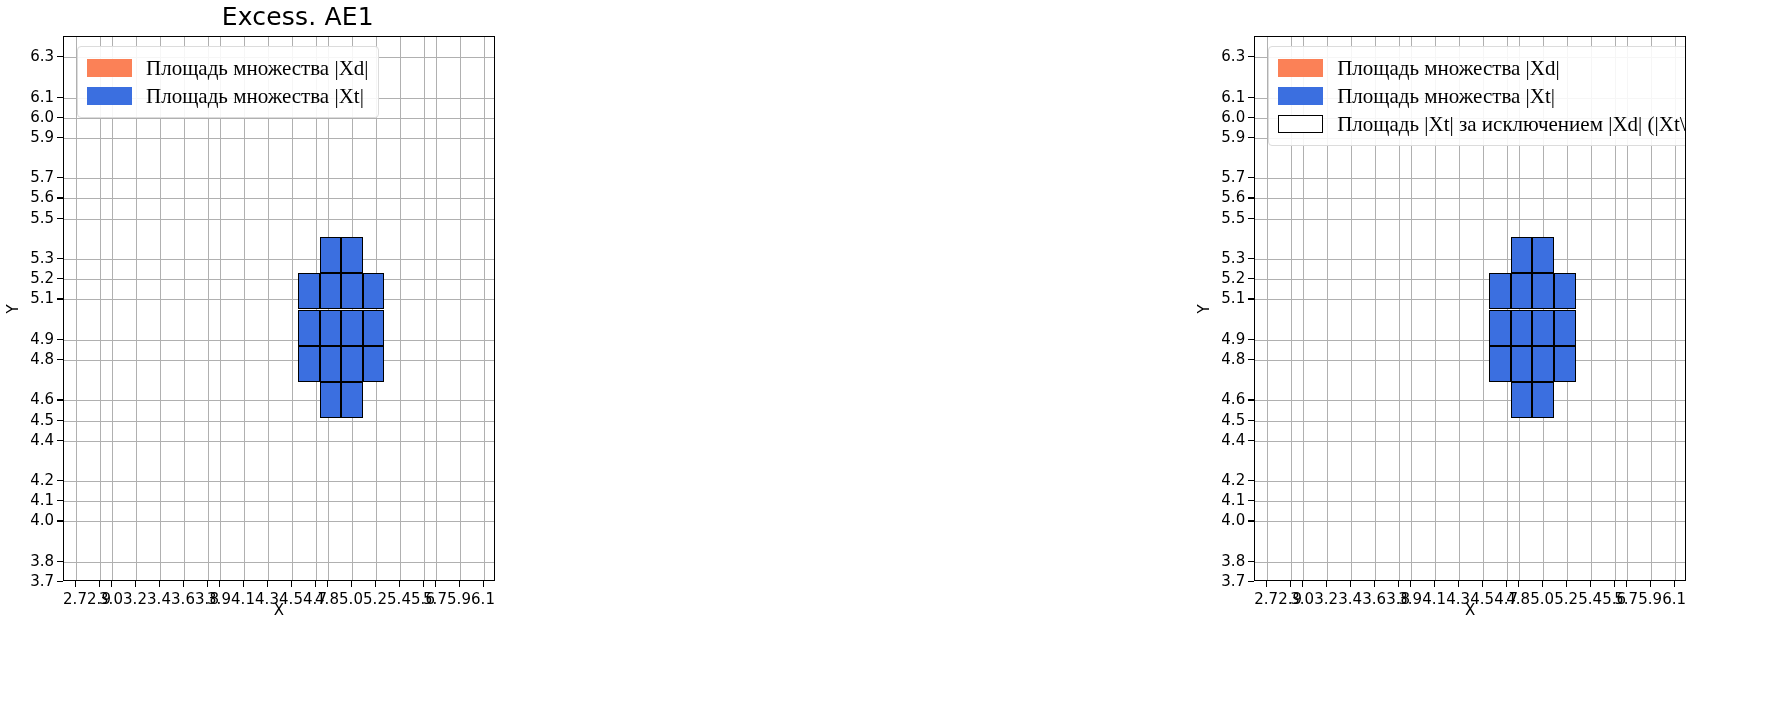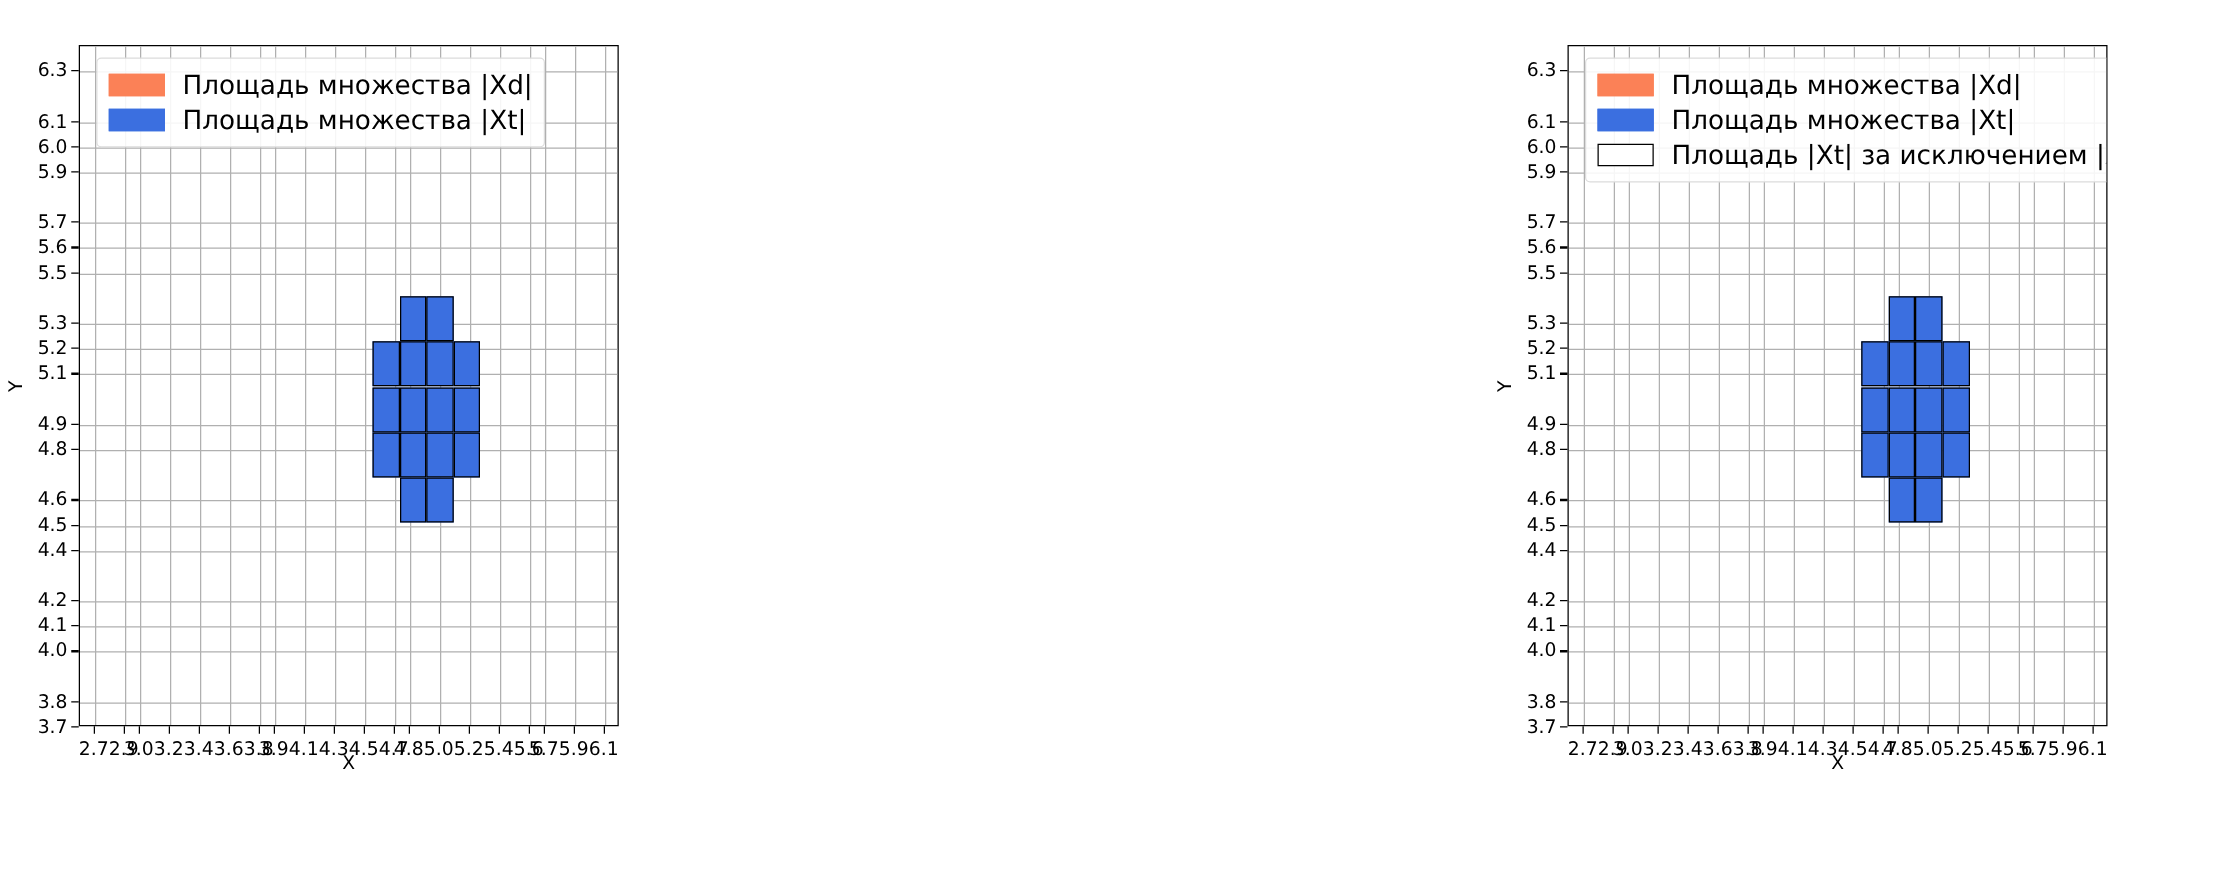--- a/index.html
+++ b/index.html
@@ -141,35 +141,37 @@
     margin-right: 14px;
     flex: 0 0 auto;
   }
   .sw-orange { background: #fb8157; border: 0.9px solid #fb8157; }
   .sw-blue   { background: #3b6fe0; border: 0.9px solid #3b6fe0; }
   .sw-white  { background: #ffffff; border: 1.3px solid #000000; }
   .legend-text {
     font-size: 21px;
     line-height: 24px;
     color: #000;
+    font-family: Liberation Serif, serif;
   }
 </style>
 </head>
 <body>
 
 <svg width="0" height="0" style="position:absolute">
   <defs>
     <pattern id="hatchpat" patternUnits="userSpaceOnUse" width="12" height="12" patternTransform="rotate(0)">
       <path d="M -3,3 l 6,-6 M 0,12 L 12,0 M 9,15 l 6,-6" stroke="#000000" stroke-width="1.4"></path>
     </pattern>
   </defs>
 </svg>
 
 <div id="figure">
     <div class="panel" style="left: 0px;">
+      <div class="panel-title">Excess. AE1</div>
       <div class="ylabel" style="top: 308.5px;">Y</div>
       <div class="xlabel">X</div>
       <div class="axes">
         <div class="grid-line grid-v" style="left: 12px;"></div>
         <div class="grid-line grid-v" style="left: 36px;"></div>
         <div class="grid-line grid-v" style="left: 48px;"></div>
         <div class="grid-line grid-v" style="left: 72px;"></div>
         <div class="grid-line grid-v" style="left: 96px;"></div>
         <div class="grid-line grid-v" style="left: 120px;"></div>
         <div class="grid-line grid-v" style="left: 144px;"></div>

